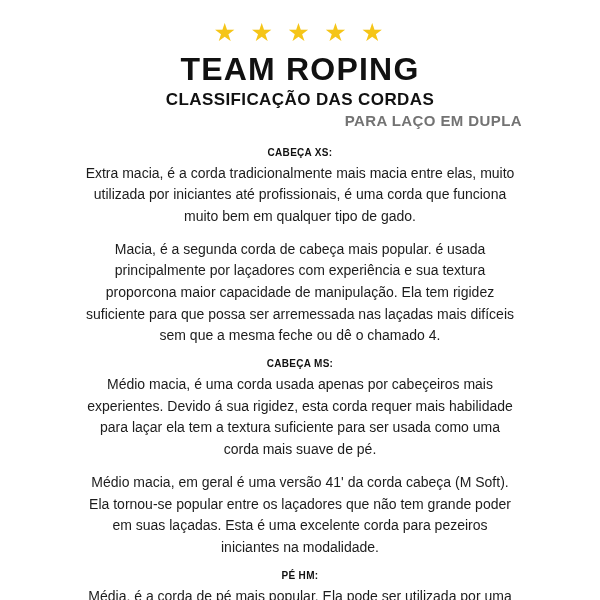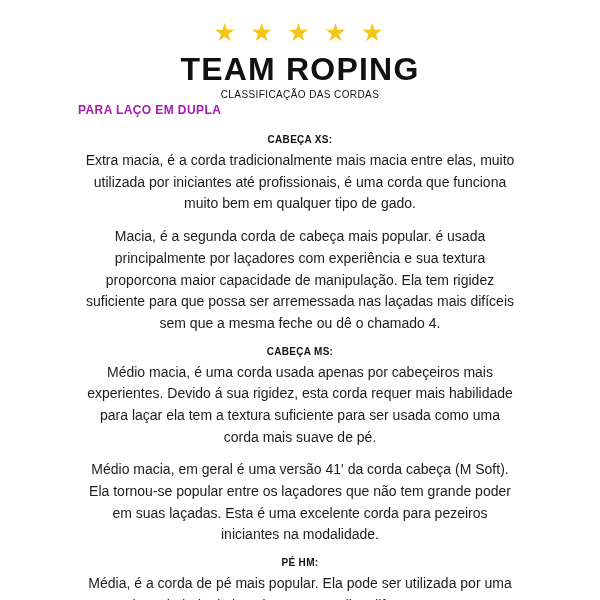--- a/index.html
+++ b/index.html
@@ -37,33 +37,33 @@
     text-align: center;
     font-size: 32px;
     font-weight: bold;
     letter-spacing: 1.2px;
     color: #111111;
     margin: 4px 0 2px 0;
     line-height: 1.05;
   }
   .subtitle {
     text-align: center;
-    font-size: 10px;
-    font-weight: normal;
+    font-size: 17px;
+    font-weight: bold;
     letter-spacing: 0.4px;
     color: #111111;
     line-height: 1.25;
     margin: 0 0 2px 0;
   }
   .subtitle2 {
-    text-align: left;
-    font-size: 12px;
+    text-align: right;
+    font-size: 15px;
     font-weight: bold;
     letter-spacing: 0.4px;
-    color: #a21caf;
+    color: #737373;
     line-height: 1.25;
     margin-bottom: 16px;
   }
   .section {
     margin-bottom: 11px;
   }
   .section-title {
     text-align: center;
     font-size: 10px;
     font-weight: bold;

